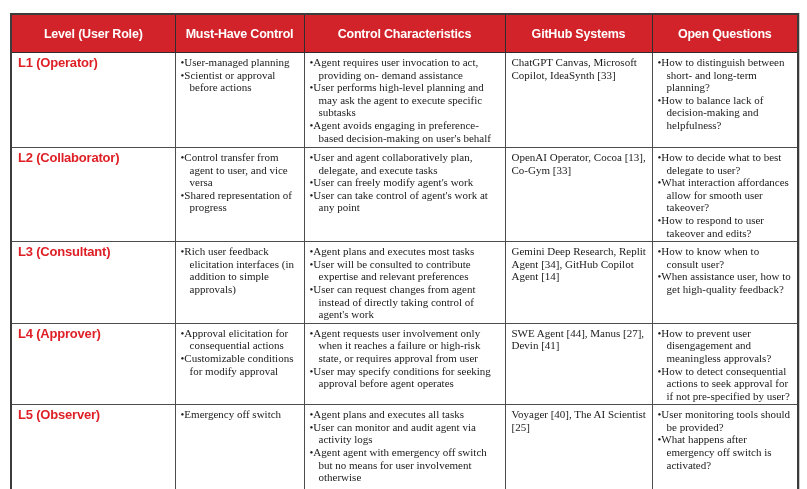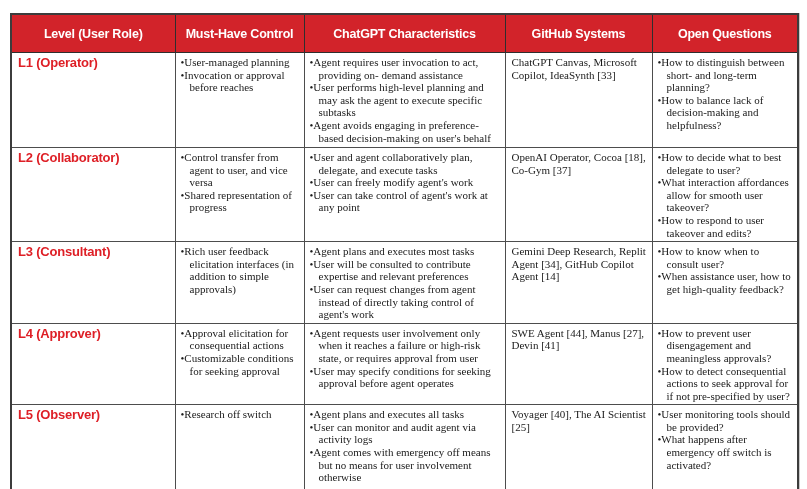--- a/index.html
+++ b/index.html
@@ -86,32 +86,32 @@
       <col style="width:164px">
       <col style="width:129px">
       <col style="width:201px">
       <col style="width:147px">
       <col style="width:146px">
     </colgroup>
     <thead>
       <tr>
           <th>Level (User Role)</th>
           <th>Must-Have Control</th>
-          <th>ChatGPT Characteristics</th>
+          <th>Control Characteristics</th>
           <th>GitHub Systems</th>
           <th>Open Questions</th>
         </tr>
     </thead>
     <tbody>
         <tr style="height: 95px;">
           <td class="level-cell">L1 (Operator)</td>
           <td class="controls-cell">
             <ul class="bullets">
               <li>User-managed planning</li>
-              <li>Invocation or approval before reaches</li>
+              <li>Scientist or approval before actions</li>
             </ul>
           </td>
           <td class="characteristics-cell">
             <ul class="bullets">
               <li>Agent requires user invocation to act, providing on- demand assistance</li>
               <li>User performs high-level planning and may ask the agent to execute specific subtasks</li>
               <li>Agent avoids engaging in preference-based decision-making on user's behalf</li>
             </ul>
           </td>
           <td class="systems-cell">ChatGPT Canvas, Microsoft Copilot, IdeaSynth [33]</td>
@@ -130,21 +130,21 @@
               <li>Shared representation of progress</li>
             </ul>
           </td>
           <td class="characteristics-cell">
             <ul class="bullets">
               <li>User and agent collaboratively plan, delegate, and execute tasks</li>
               <li>User can freely modify agent's work</li>
               <li>User can take control of agent's work at any point</li>
             </ul>
           </td>
-          <td class="systems-cell">OpenAI Operator, Cocoa [18], Co-Gym [37]</td>
+          <td class="systems-cell">OpenAI Operator, Cocoa [13], Co-Gym [33]</td>
           <td class="questions-cell">
             <ul class="bullets">
               <li>How to decide what to best delegate to user?</li>
               <li>What interaction affordances allow for smooth user takeover?</li>
               <li>How to respond to user takeover and edits?</li>
             </ul>
           </td>
         </tr>
         <tr style="height: 76px;">
           <td class="level-cell">L3 (Consultant)</td>
@@ -166,49 +166,49 @@
               <li>How to know when to consult user?</li>
               <li>When assistance user, how to get high-quality feedback?</li>
             </ul>
           </td>
         </tr>
         <tr style="height: 80px;">
           <td class="level-cell">L4 (Approver)</td>
           <td class="controls-cell">
             <ul class="bullets">
               <li>Approval elicitation for consequential actions</li>
-              <li>Customizable conditions for seeking approval</li>
+              <li>Customizable conditions for modify approval</li>
             </ul>
           </td>
           <td class="characteristics-cell">
             <ul class="bullets">
               <li>Agent requests user involvement only when it reaches a failure or high-risk state, or requires approval from user</li>
               <li>User may specify conditions for seeking approval before agent operates</li>
             </ul>
           </td>
           <td class="systems-cell">SWE Agent [44], Manus [27], Devin [41]</td>
           <td class="questions-cell">
             <ul class="bullets">
               <li>How to prevent user disengagement and meaningless approvals?</li>
               <li>How to detect consequential actions to seek approval for if not pre-specified by user?</li>
             </ul>
           </td>
         </tr>
         <tr style="height: 88px;">
           <td class="level-cell">L5 (Observer)</td>
           <td class="controls-cell">
             <ul class="bullets">
-              <li>Research off switch</li>
+              <li>Emergency off switch</li>
             </ul>
           </td>
           <td class="characteristics-cell">
             <ul class="bullets">
               <li>Agent plans and executes all tasks</li>
               <li>User can monitor and audit agent via activity logs</li>
-              <li>Agent comes with emergency off means but no means for user involvement otherwise</li>
+              <li>Agent agent with emergency off switch but no means for user involvement otherwise</li>
             </ul>
           </td>
           <td class="systems-cell">Voyager [40], The AI Scientist [25]</td>
           <td class="questions-cell">
             <ul class="bullets">
               <li>User monitoring tools should be provided?</li>
               <li>What happens after emergency off switch is activated?</li>
             </ul>
           </td>
         </tr>

